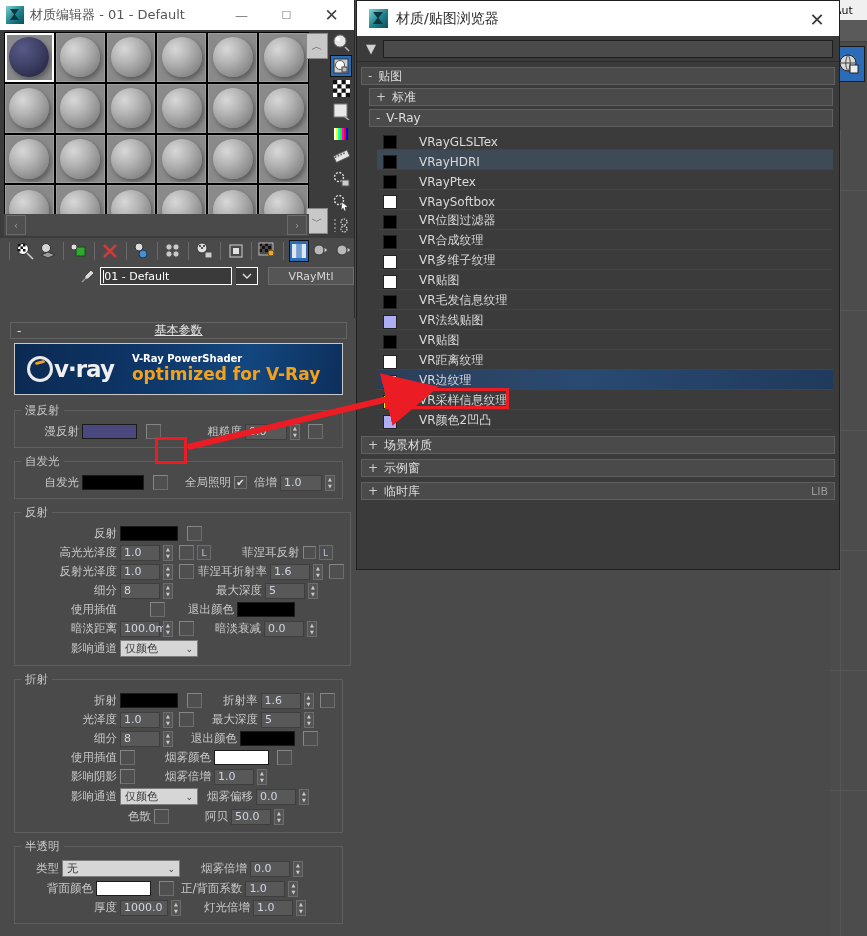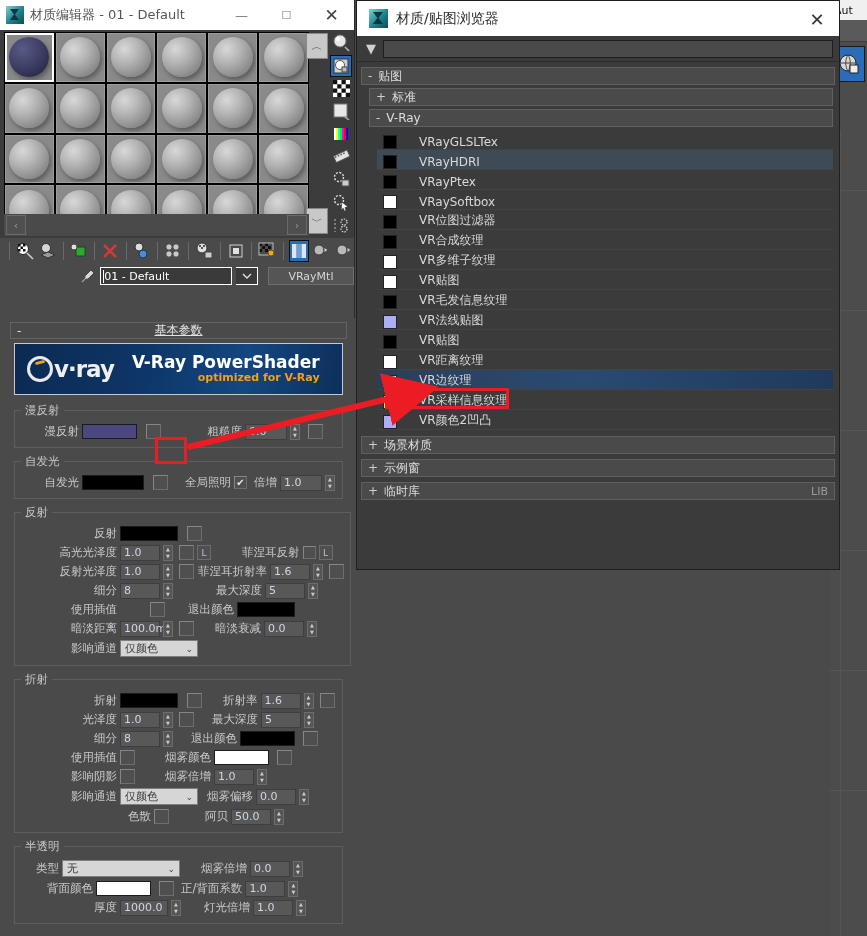--- a/index.html
+++ b/index.html
@@ -173,22 +173,22 @@
   .vray-ring {
     width: 26px; height: 26px; border-radius: 50%; border: 3px solid #e9e9e9;
     position: relative;
   }
   .vray-ring::after {
     content: ""; position: absolute; left: 5px; top: 2px; width: 10px; height: 3px;
     background: #f3a11a; border-radius: 2px; transform: rotate(-14deg);
   }
   .vray-word { color: #efefef; font-size: 23px; font-weight: bold; letter-spacing: -1px; margin-left: 1px; }
   .vray-ps { margin-left: 18px; line-height: 1.15; }
-  .vray-ps .l1 { color: #ffffff; font-size: 17px; font-weight: bold; }
-  .vray-ps .l2 { color: #f3a11a; font-size: 11px; font-weight: bold; text-align: right; }
+  .vray-ps .l1 { color: #ffffff; font-size: 10px; font-weight: bold; }
+  .vray-ps .l2 { color: #f3a11a; font-size: 17px; font-weight: bold; text-align: right; }
 
   fieldset.grp {
     border: 1px solid #5e5e5e; margin: 0 4px 6px 4px; padding: 4px 6px 6px 6px;
     position: relative;
   }
   fieldset.grp > legend { color: #c8c8c8; font-size: 11.5px; padding: 0 4px; }
 
   .row { display: flex; align-items: center; height: 19px; gap: 3px; }
   .lbl { color: #c9c9c9; font-size: 11.5px; text-align: right; white-space: nowrap; }
   .swatch { height: 15px; border: 1px solid #1b1b1b; }

